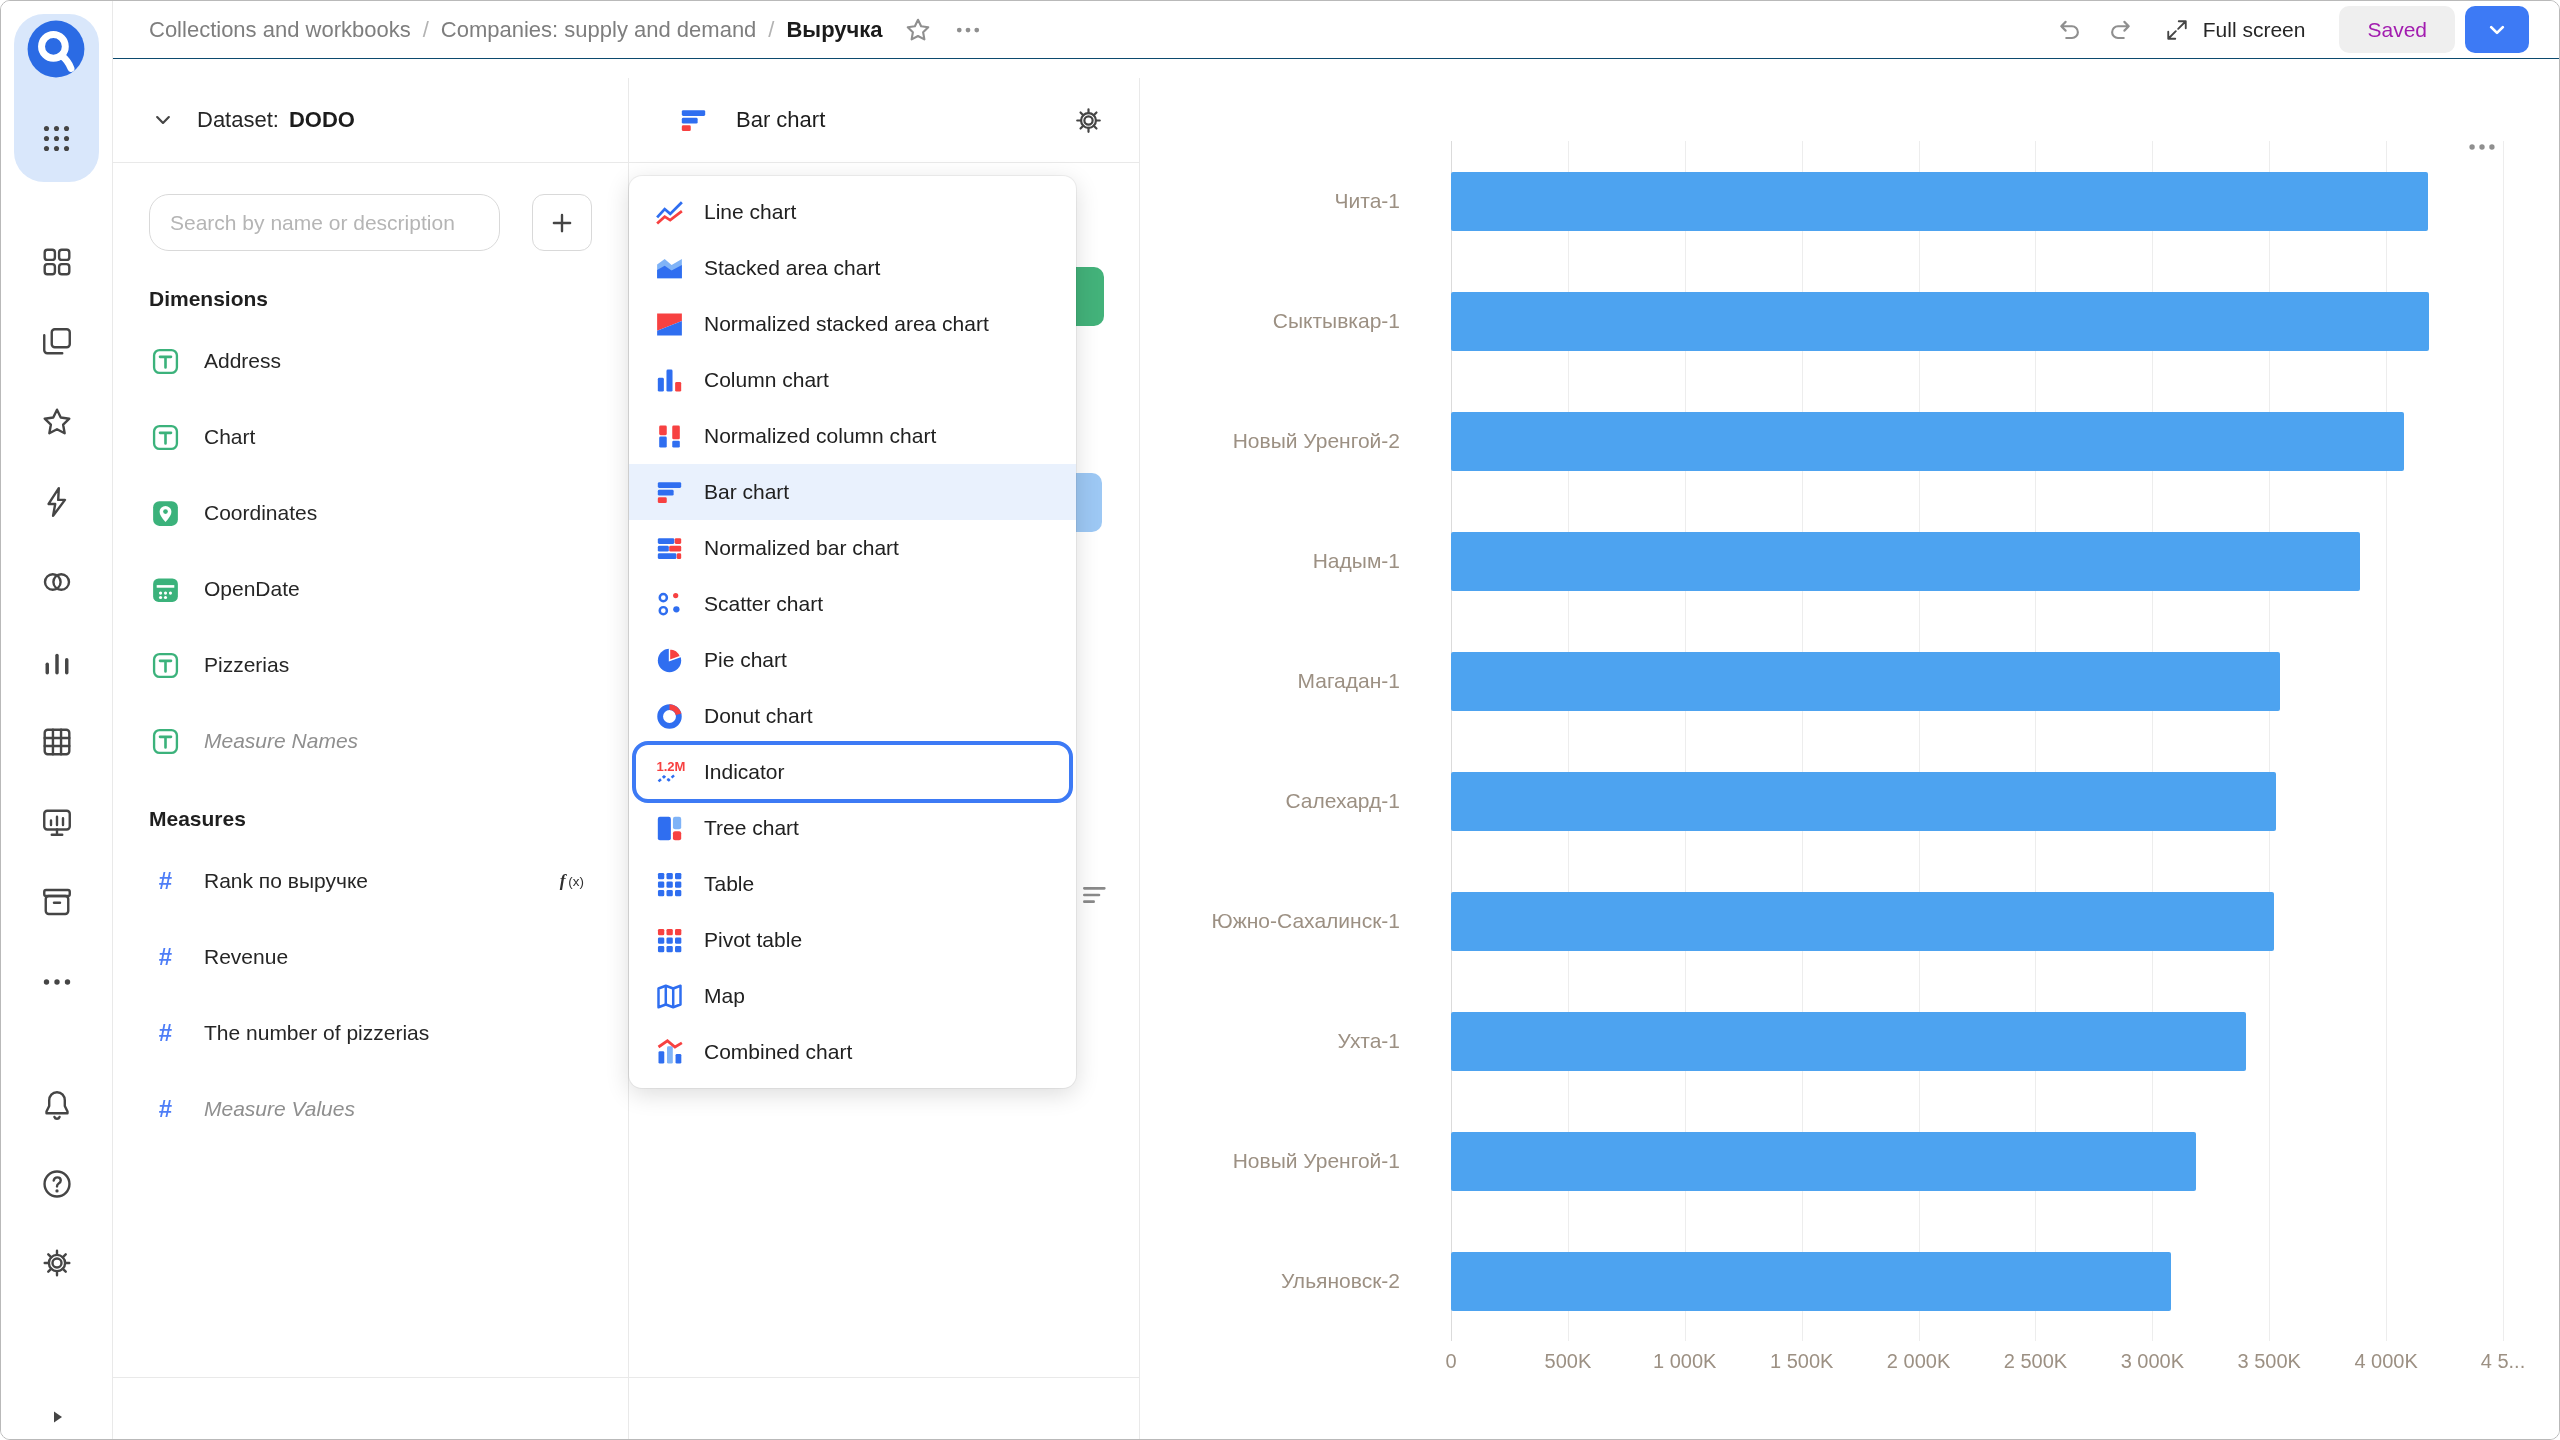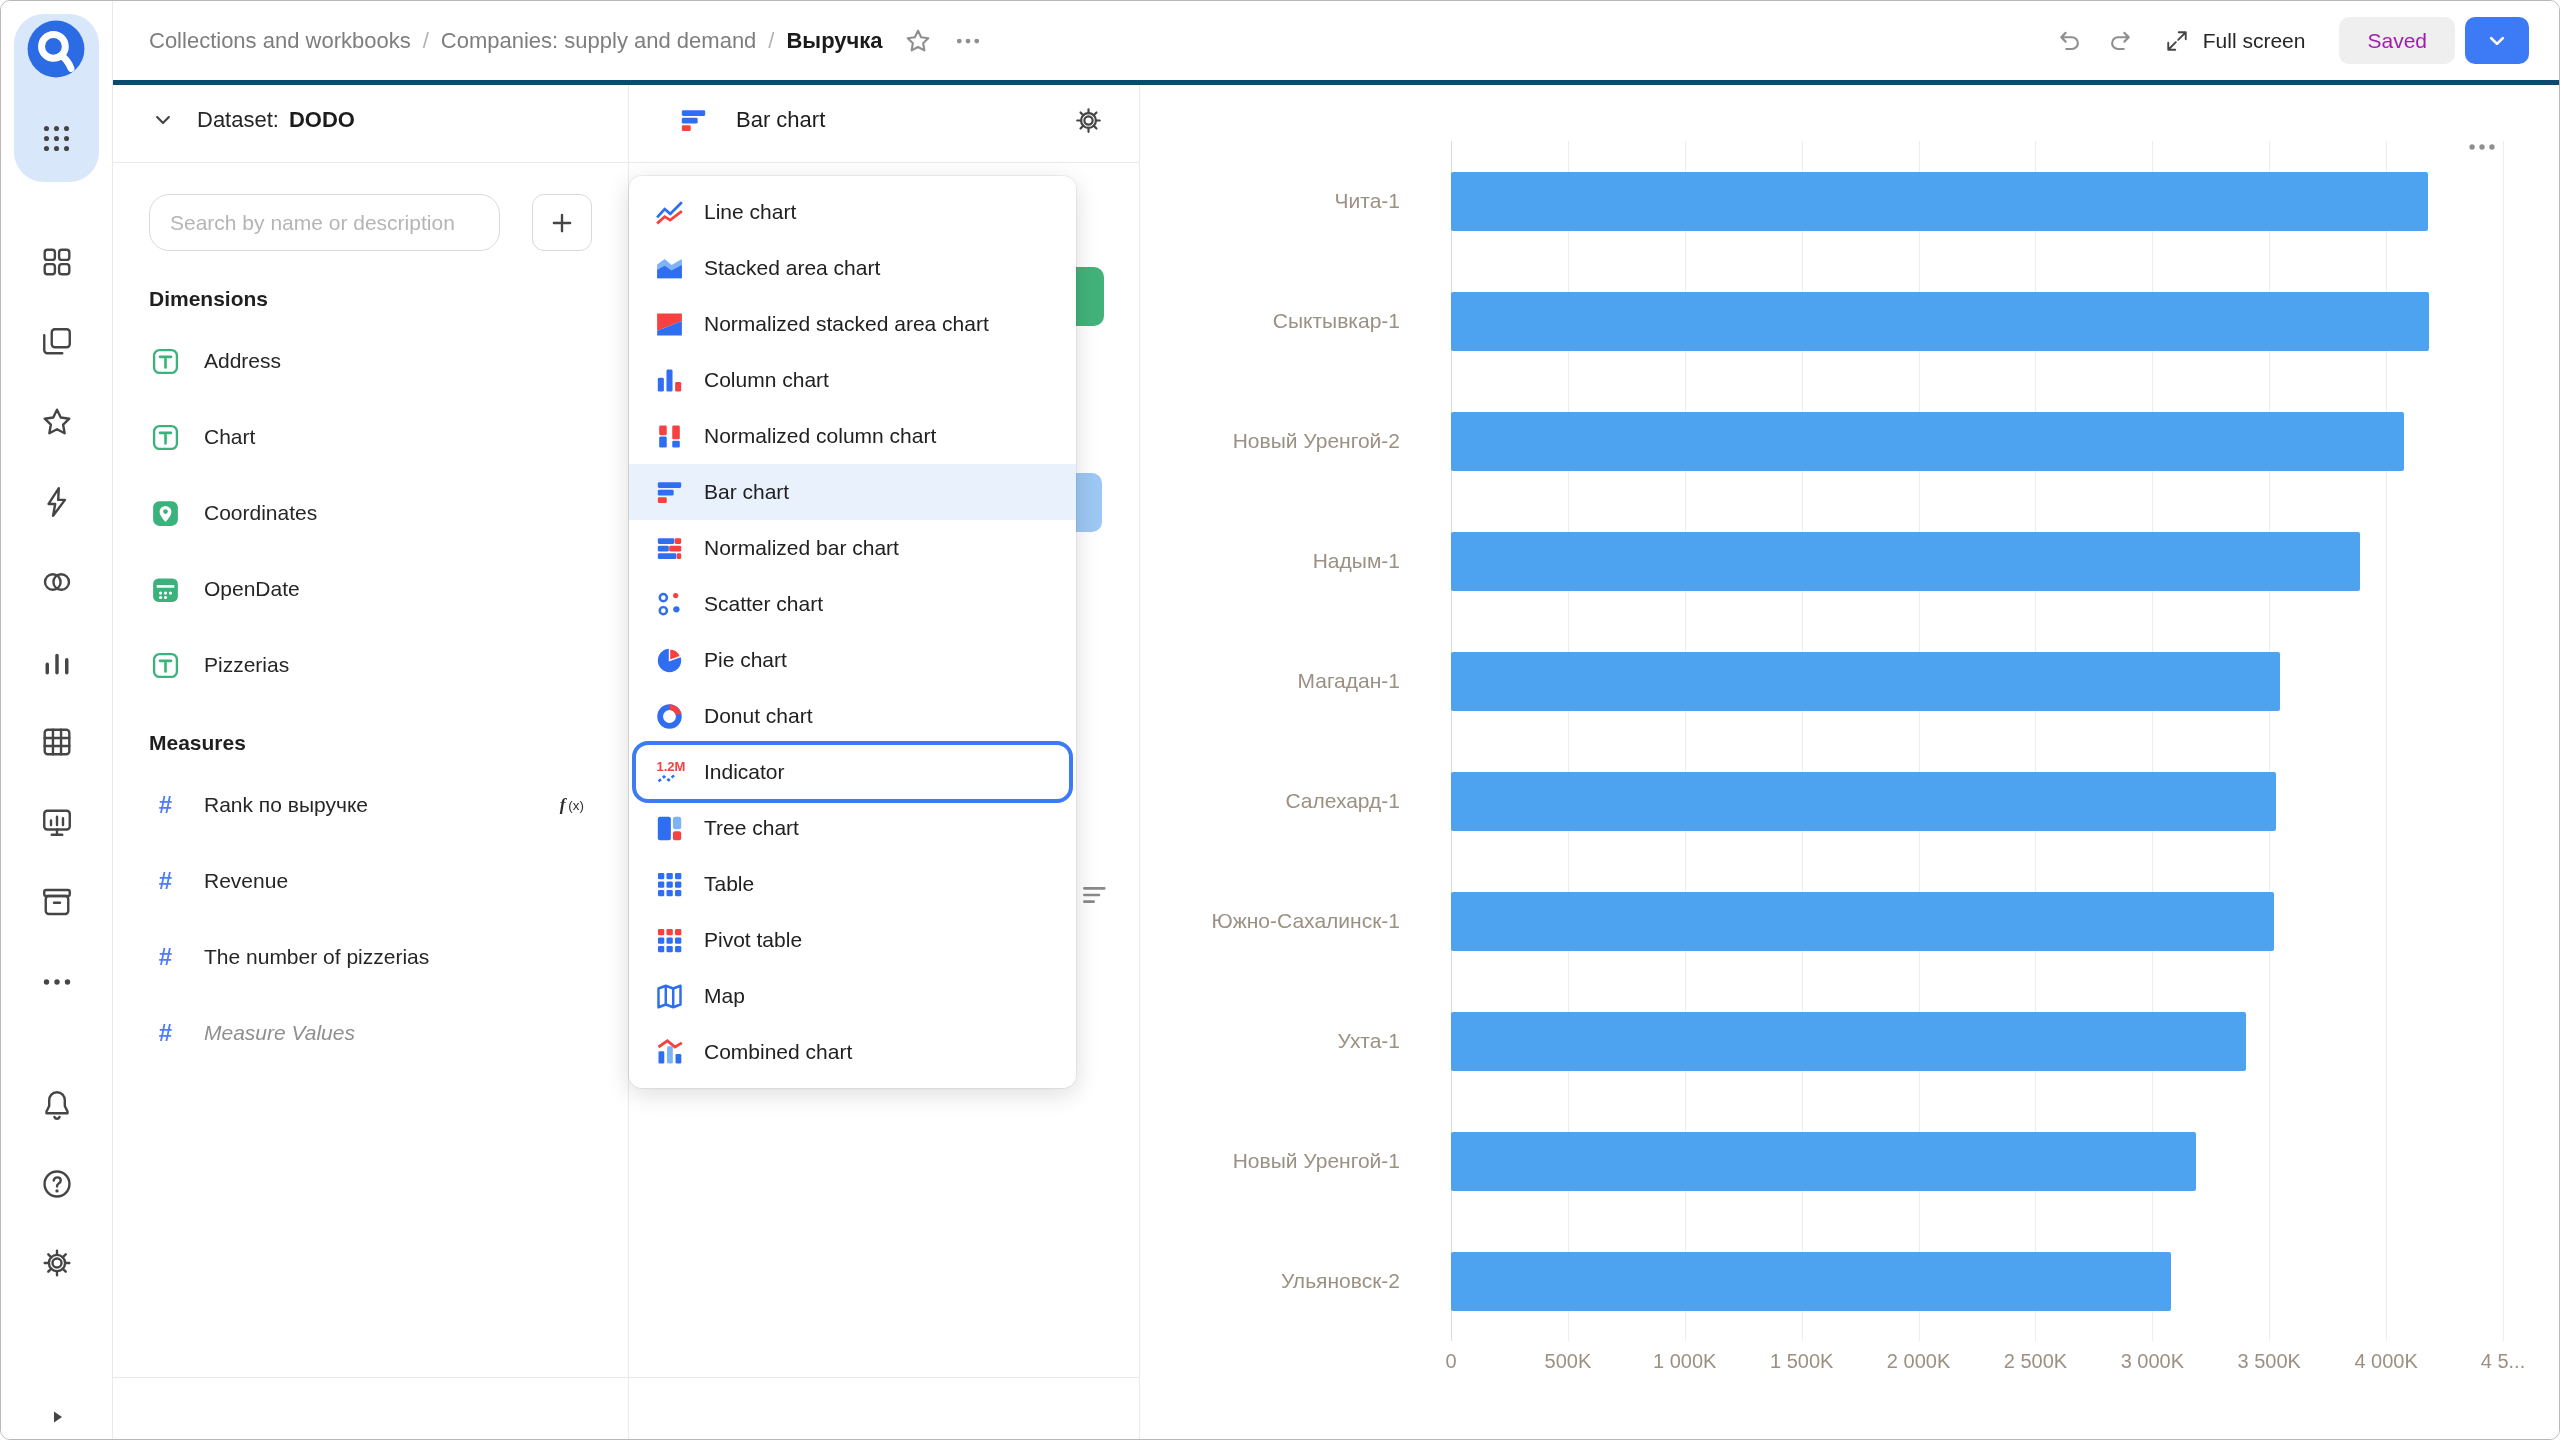--- a/index.html
+++ b/index.html
@@ -12,21 +12,21 @@
   #sidebar{position:absolute;left:0;top:0;bottom:0;width:111px;background:#fff;border-right:1px solid #E9E9E9;z-index:6;}
   #side-tab{position:absolute;left:13px;top:13px;width:85px;height:168px;border-radius:30px;background:#D9E7FB;}
   #logo{position:absolute;left:24px;top:17px;width:62px;height:62px;cursor:pointer;}
   #apps-grid{position:absolute;left:37px;top:119px;width:37px;height:37px;cursor:pointer;}
   #side-main{position:absolute;left:0;top:243px;width:111px;display:flex;flex-direction:column;align-items:center;gap:44px;}
   #side-bottom{position:absolute;left:0;top:1086px;width:111px;display:flex;flex-direction:column;align-items:center;gap:43px;}
   .side-icon{width:36px;height:36px;cursor:pointer;}
   #collapse{position:absolute;left:44px;top:1404px;width:24px;height:24px;cursor:pointer;}
 
   
-  #topbar{position:absolute;left:112px;right:0;top:0;height:84px;border-bottom:5px solid #0c4a6e;display:flex;align-items:center;padding:0 30px 0 36px;box-sizing:border-box;background:#fff;z-index:5;}
+  #topbar{position:absolute;left:112px;right:0;top:0;height:58px;border-bottom:1px solid #0c4a6e;display:flex;align-items:center;padding:0 30px 0 36px;box-sizing:border-box;background:#fff;z-index:5;}
   .crumb{font-size:22px;color:#7E7E7E;cursor:pointer;white-space:nowrap;}
   .crumb.current{color:#1b1b1b;font-weight:600;cursor:default;}
   .crumb-sep{color:#B3B3B3;margin:0 12px;font-size:22px;}
   .tb-icon{width:30px;height:30px;margin-left:20px;cursor:pointer;}
   #tb-right{margin-left:auto;display:flex;align-items:center;}
   .tb-action{width:30px;height:30px;cursor:pointer;margin-left:28px;}
   #full-screen{display:flex;align-items:center;gap:12px;margin-left:28px;font-size:21px;color:#262626;cursor:pointer;}
   #saved-btn{height:47px;padding:0 28px;background:#EFEFEF;color:#a21caf;border:none;border-radius:10px;font-size:21px;margin-left:34px;font-family:inherit;}
   #menu-btn{height:47px;width:64px;background:#3D7AF5;border:none;border-radius:10px;margin-left:10px;display:flex;align-items:center;justify-content:center;cursor:pointer;}
   #menu-btn .icon{width:28px;height:28px;}
@@ -326,20 +326,29 @@
         </div>
         <div class="field-row">
           <span class="field-icon icon">
             <svg viewBox="0 0 24 24" xmlns="http://www.w3.org/2000/svg">
               <rect x="3.7" y="3.7" width="16.6" height="16.6" rx="4" stroke="#3BB27B" stroke-width="1.7" fill="none"></rect>
               <path d="M8 8.6h8M12 8.6v7.8" stroke="#3BB27B" stroke-width="1.9" stroke-linecap="round"></path>
             </svg>
           </span>
           <span class="field-label">Pizzerias</span>
         </div>
+        <div class="field-row">
+          <span class="field-icon icon">
+            <svg viewBox="0 0 24 24" xmlns="http://www.w3.org/2000/svg">
+              <rect x="3.7" y="3.7" width="16.6" height="16.6" rx="4" stroke="#3BB27B" stroke-width="1.7" fill="none"></rect>
+              <path d="M8 8.6h8M12 8.6v7.8" stroke="#3BB27B" stroke-width="1.9" stroke-linecap="round"></path>
+            </svg>
+          </span>
+          <span class="field-label italic">Measure Names</span>
+        </div>
       </div>
     <div class="section-title measures">Measures</div>
     <div class="field-list" id="measures-list">
         <div class="field-row">
           <span class="field-icon icon">
             <svg viewBox="0 0 24 24" xmlns="http://www.w3.org/2000/svg">
               <text x="12" y="17.6" text-anchor="middle" font-size="17.5" font-weight="700" fill="#4D7DF7" font-family="Liberation Sans, sans-serif">#</text>
             </svg>
           </span>
           <span class="field-label">Rank по выручке</span>

